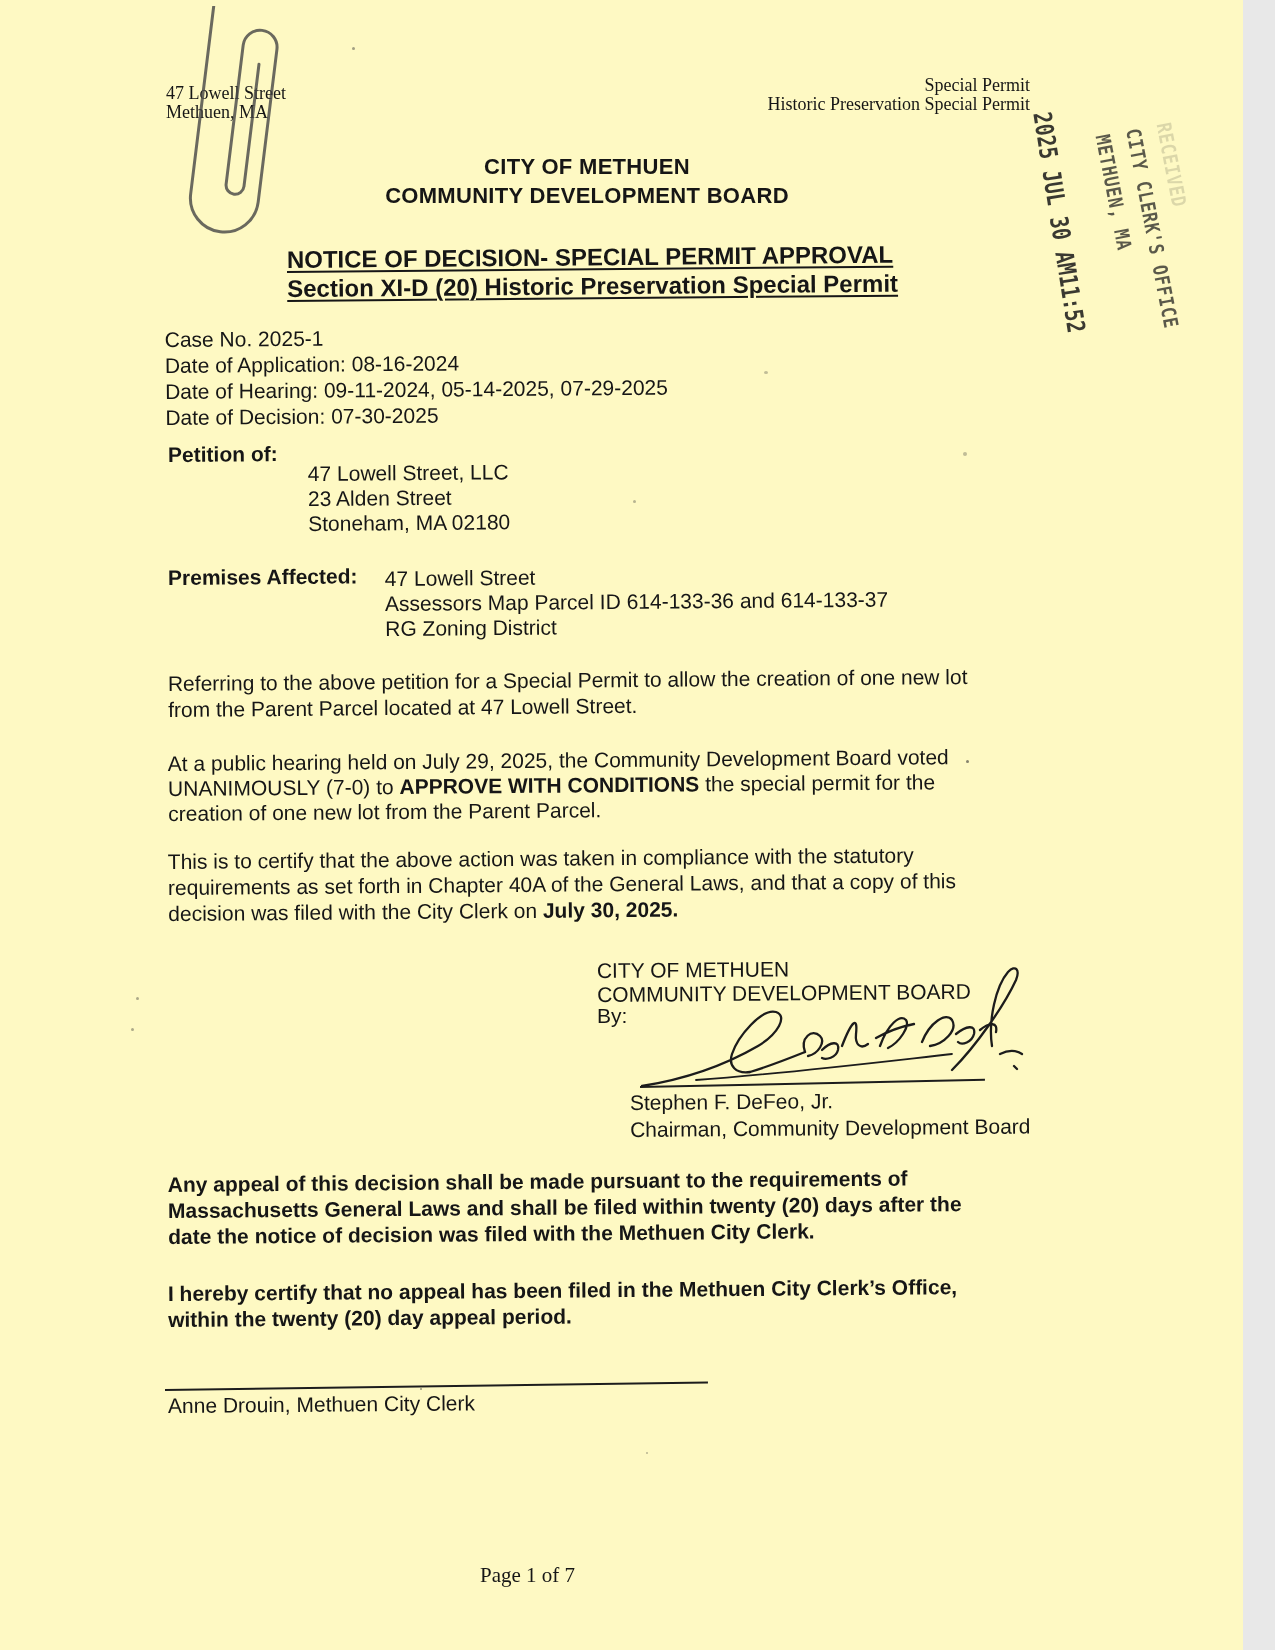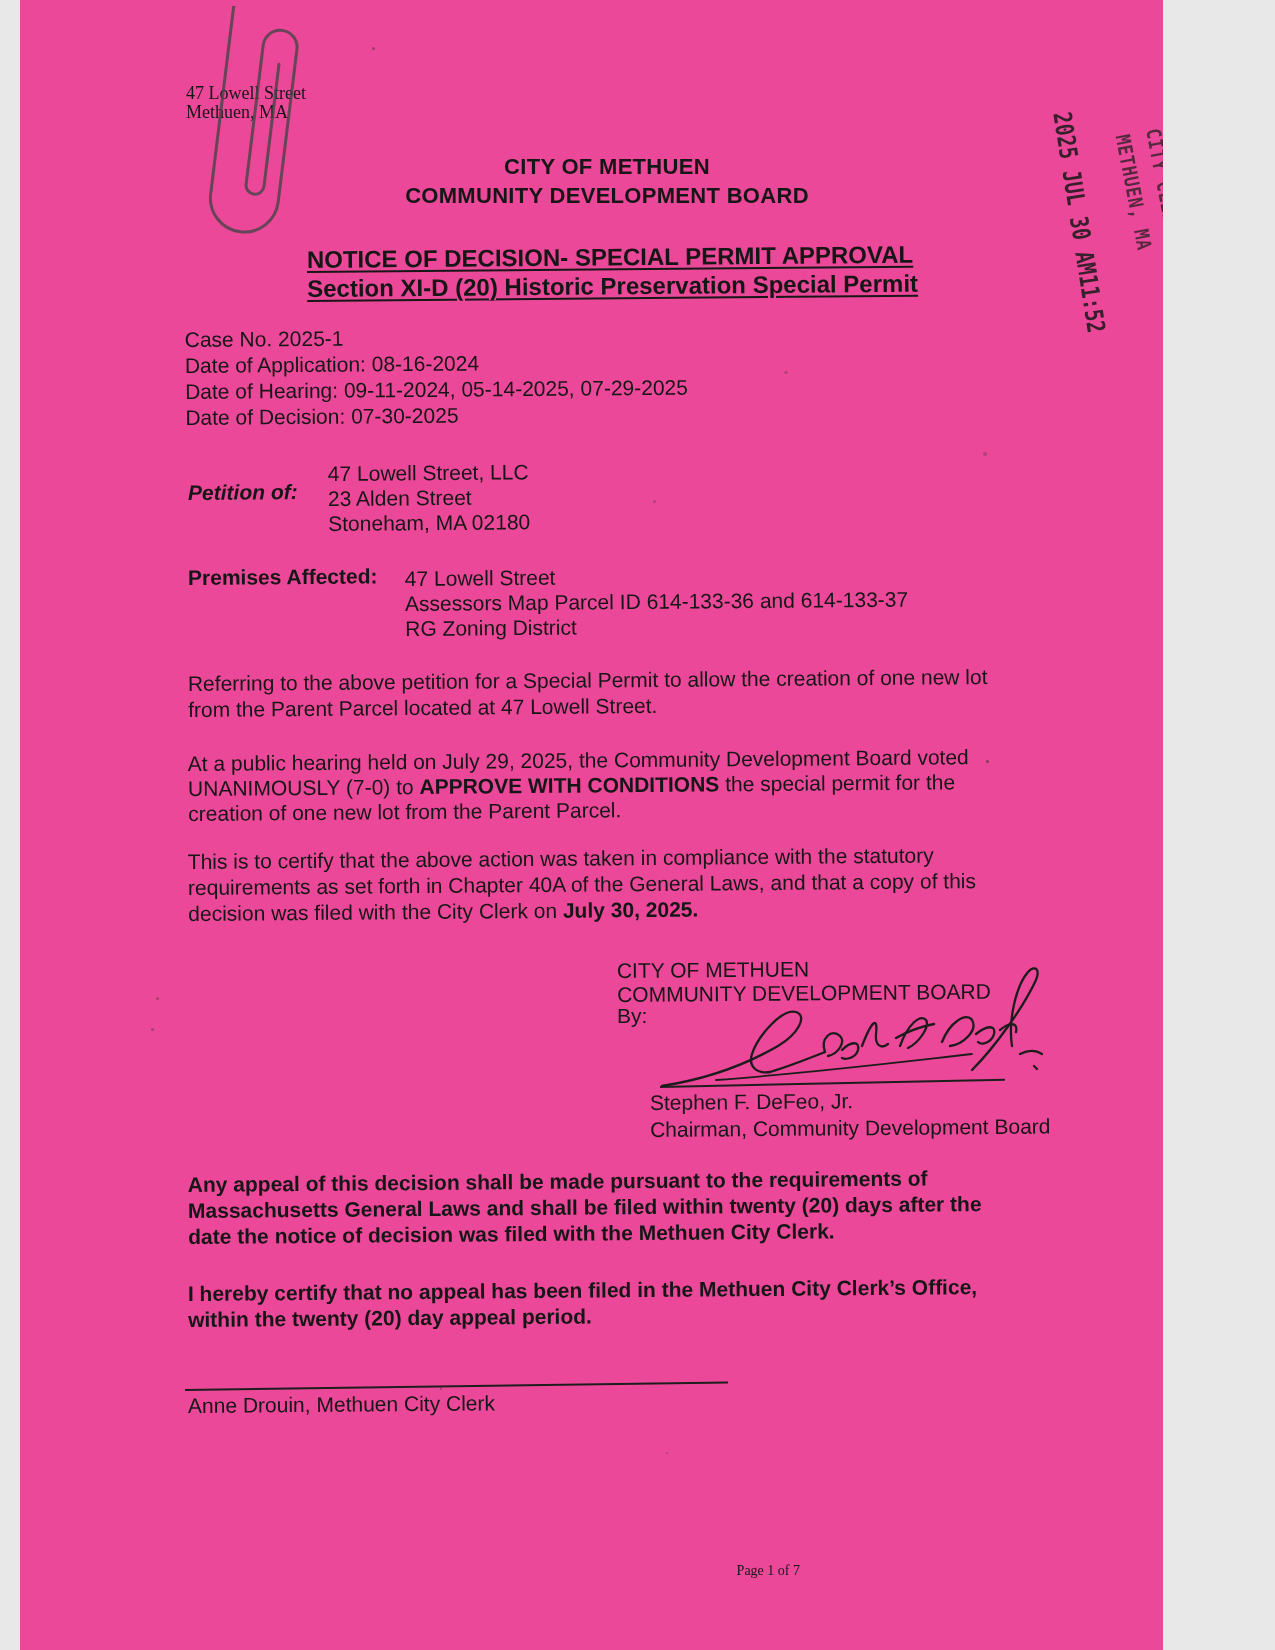--- a/index.html
+++ b/index.html
@@ -1,17 +1,17 @@
 <!DOCTYPE html>
 <html><head>
 <meta charset="utf-8">
 <style>
   html,body{margin:0;padding:0;background:#e8e8e8;}
-  #page{position:relative;width:1143px;height:1650px;background:#ec4899;overflow:hidden;
-        font-family:"Liberation Sans",sans-serif;color:#161616;margin-left:20px;}
+  #page{position:relative;width:1243px;height:1650px;background:#fef9c3;overflow:hidden;
+        font-family:"Liberation Sans",sans-serif;color:#161616;}
   .abs{position:absolute;margin:0;}
   .serif{font-family:"Liberation Serif",serif;}
   .r05{transform:rotate(-0.5deg);transform-origin:0 50%;}
   .body-text{font-size:21px;line-height:26px;white-space:pre-line;}
   .bold{font-weight:bold;}
   
   .org-header{left:87px;top:152px;width:1000px;text-align:center;
               font-weight:bold;font-size:22px;line-height:29px;letter-spacing:.3px;}
   .doc-title{left:287px;top:246px;font-weight:bold;font-size:24px;line-height:28.5px;}
   .doc-title .tl{text-decoration:underline;text-decoration-thickness:2px;text-underline-offset:3px;display:block;}
@@ -25,39 +25,43 @@
   .squish{display:inline-block;transform:scaleX(.78);transform-origin:0 0;}
   .stamp-office{left:1178px;top:120px;transform:rotate(79deg);transform-origin:0 0;}
   .stamp-office .sline{font-family:"DejaVu Sans Mono",monospace;font-weight:bold;font-size:20px;
       letter-spacing:1px;line-height:31px;white-space:nowrap;color:#1c1c1c;opacity:.72;
       transform:scaleX(.82);transform-origin:0 0;}
   .stamp-office .ghost{opacity:.15;}
   
   .sig-line{border-top:2px solid #1d1d1d;}
   .speck{position:absolute;background:#333;border-radius:50%;}
   .scan-edge{left:1261px;top:85px;height:810px;border-left:2px dotted rgba(0,0,0,.22);}
-  .footer{left:480px;top:1563px;width:300px;text-align:right;font-size:14px;}
+  .footer{left:480px;top:1563px;width:300px;text-align:left;font-size:21px;}
   svg{display:block;}
 </style>
 </head>
 <body>
 
 <div id="page">
 
   <div class="abs serif" style="left:166px;top:84px;font-size:18px;line-height:19px;">
     <div>47 Lowell Street</div>
     <div>Methuen, MA</div>
   </div>
 
   <svg class="abs" style="left:168px;top:6px;" width="140" height="268" viewBox="0 0 140 268">
     <g transform="rotate(7 60 130)" fill="none" stroke="#454545" stroke-width="3" opacity=".8" stroke-linecap="round">
       <path d="M30,-6 L30,192 a34,34 0 0 0 68,0 L98,38 a17,17 0 0 0 -34,0 L64,178 a9,9 0 0 0 18,0 L82,55"></path>
     </g>
   </svg>
 
+  <div class="abs serif" style="right:213px;top:76px;font-size:18px;line-height:19px;text-align:right;">
+    <div>Special Permit</div>
+    <div>Historic Preservation Special Permit</div>
+  </div>
 
   <div class="abs stamp-date">
     <span class="squish">2025 JUL 30  AM11:52</span>
   </div>
   <div class="abs stamp-office">
     <div class="sline ghost">RECEIVED</div>
     <div class="sline">CITY CLERK'S OFFICE</div>
     <div class="sline">METHUEN, MA</div>
   </div>
 
@@ -71,21 +75,21 @@
     <span class="tl">Section XI-D (20) Historic Preservation Special Permit</span>
   </div>
 
   <div class="abs r05" style="left:165px;top:327px;font-size:21px;line-height:26px;">
     <div>Case No. 2025-1</div>
     <div>Date of Application: 08-16-2024</div>
     <div>Date of Hearing: 09-11-2024, 05-14-2025, 07-29-2025</div>
     <div>Date of Decision: 07-30-2025</div>
   </div>
 
-  <div class="abs lbl r05" style="left:168px;top:481px;font-style:italic;">Petition of:</div>
+  <div class="abs lbl r05" style="left:168px;top:443px;">Petition of:</div>
   <div class="abs vals r05" style="left:308px;top:461px;">47 Lowell Street, LLC
 23 Alden Street
 Stoneham, MA 02180</div>
 
   <div class="abs lbl r05" style="left:168px;top:566px;">Premises Affected:</div>
   <div class="abs vals r05" style="left:385px;top:566px;">47 Lowell Street
 Assessors Map Parcel ID 614-133-36 and 614-133-37
 RG Zoning District</div>
 
   <p class="abs body-text r05" style="left:168px;top:671px;width:880px;">Referring to the above petition for a Special Permit to allow the creation of one new lot

